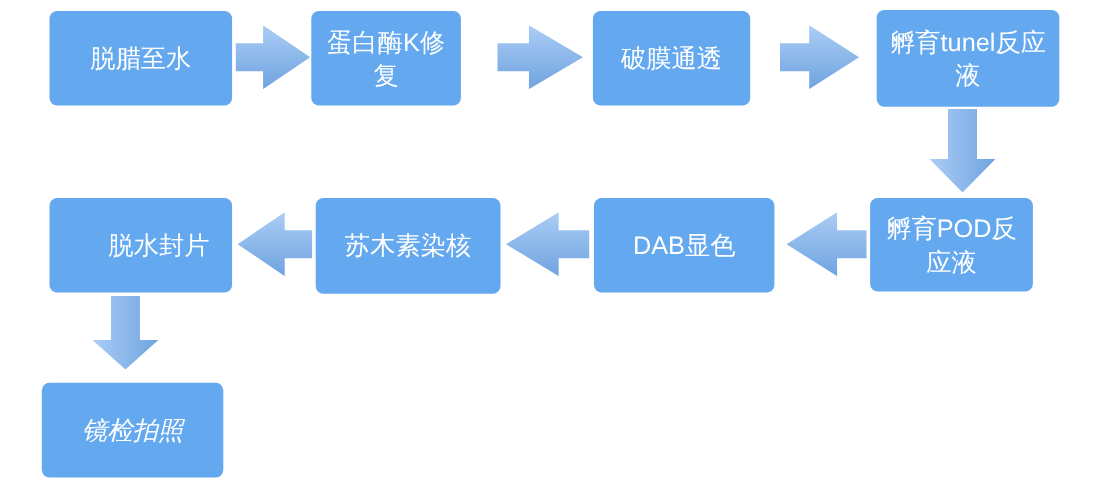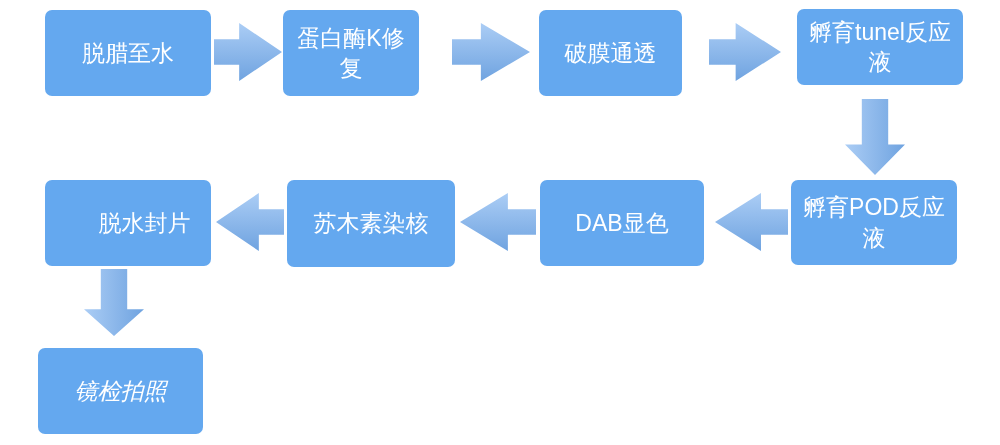--- a/index.html
+++ b/index.html
@@ -17,22 +17,22 @@
     border-radius:7px;
     display:flex;align-items:center;justify-content:center;
     text-align:center;
     font-size:23px;line-height:1.32;
     box-sizing:border-box;
     padding:0 12px;
   }
   .n1{left:45px;  top:10px;  width:166px; height:86px;text-align:center;}
   .n2{left:283px; top:10px;  width:136px; height:86px;}
   .n3{left:539px; top:10px;  width:143px; height:86px;}
-  .n4{left:797px; top:9px;   width:166px; height:76px;}
-  .n5{left:791px; top:180px; width:166px; height:85px;}
+  .n4{left:797px; top:9px;   width:166px; height:88px;}
+  .n5{left:791px; top:180px; width:148px; height:85px;}
   .n6{left:540px; top:180px; width:164px; height:86px;}
   .n7{left:287px; top:180px; width:168px; height:87px;}
   .n8{left:45px;  top:180px; width:166px; height:86px;padding-left:45px;}
   .n9{left:38px;  top:348px; width:165px; height:86px;font-style:italic;}
 
   .arrow{position:absolute;}
   .ar,.al{
     background:linear-gradient(180deg,var(--arrow-light,#abcdf5) 0%,var(--arrow-dark,#6fa3e0) 100%);
   }
   .ad{

